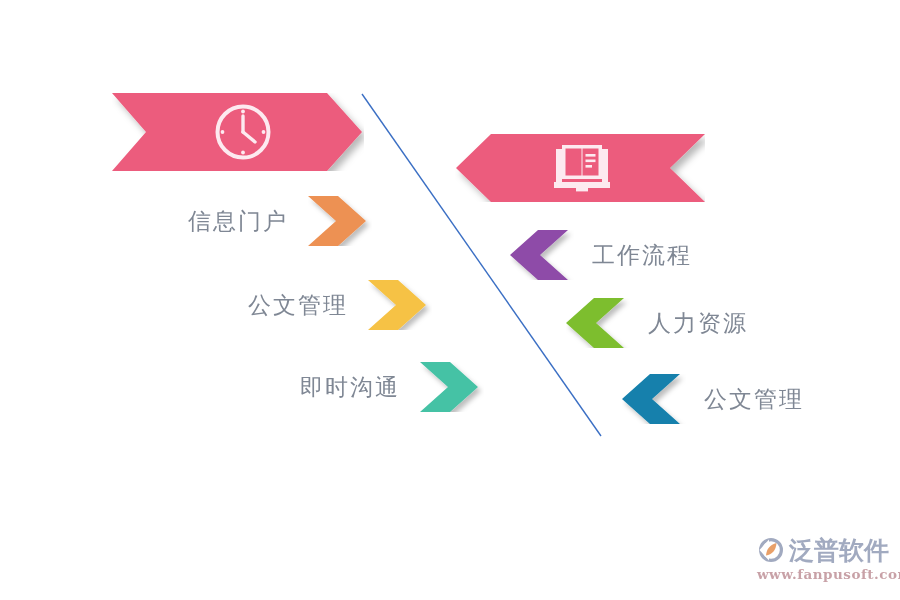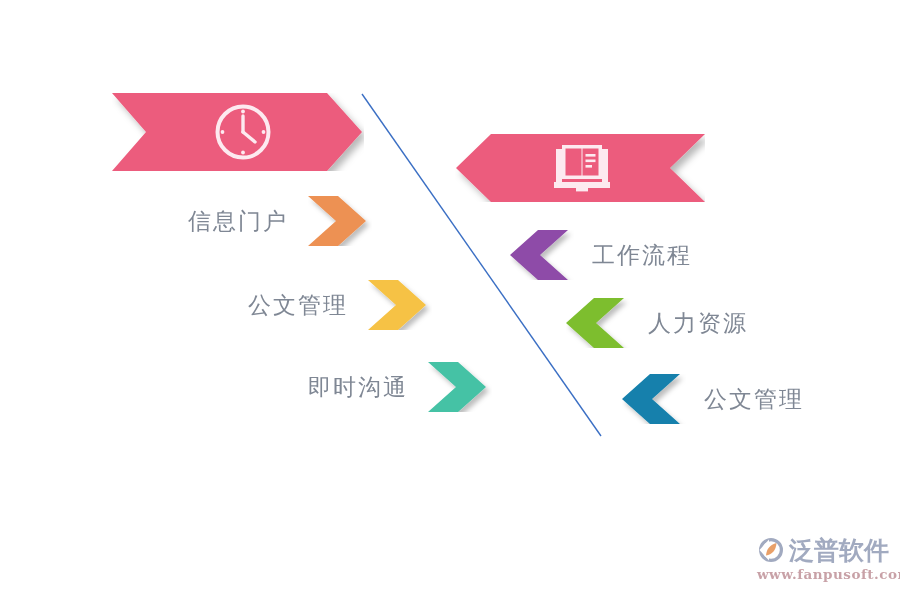--- a/index.html
+++ b/index.html
@@ -69,21 +69,21 @@
     letter-spacing: 2px;
     white-space: nowrap;
     line-height: 1;
   }
   .chev {
     display: block;
   }
   
   #item-info { left: 188px; top: 196px; }
   #item-doc  { left: 248px; top: 280px; }
-  #item-chat { left: 308px; top: 362px; }
+  #item-chat { left: 300px; top: 362px; }
   #item-info .item-label,
   #item-doc .item-label,
   #item-chat .item-label { margin-right: 20px; }
 
   
   #item-flow { left: 510px; top: 230px; }
   #item-hr   { left: 566px; top: 298px; }
   #item-admin{ left: 622px; top: 374px; }
   #item-flow .item-label,
   #item-hr .item-label,

